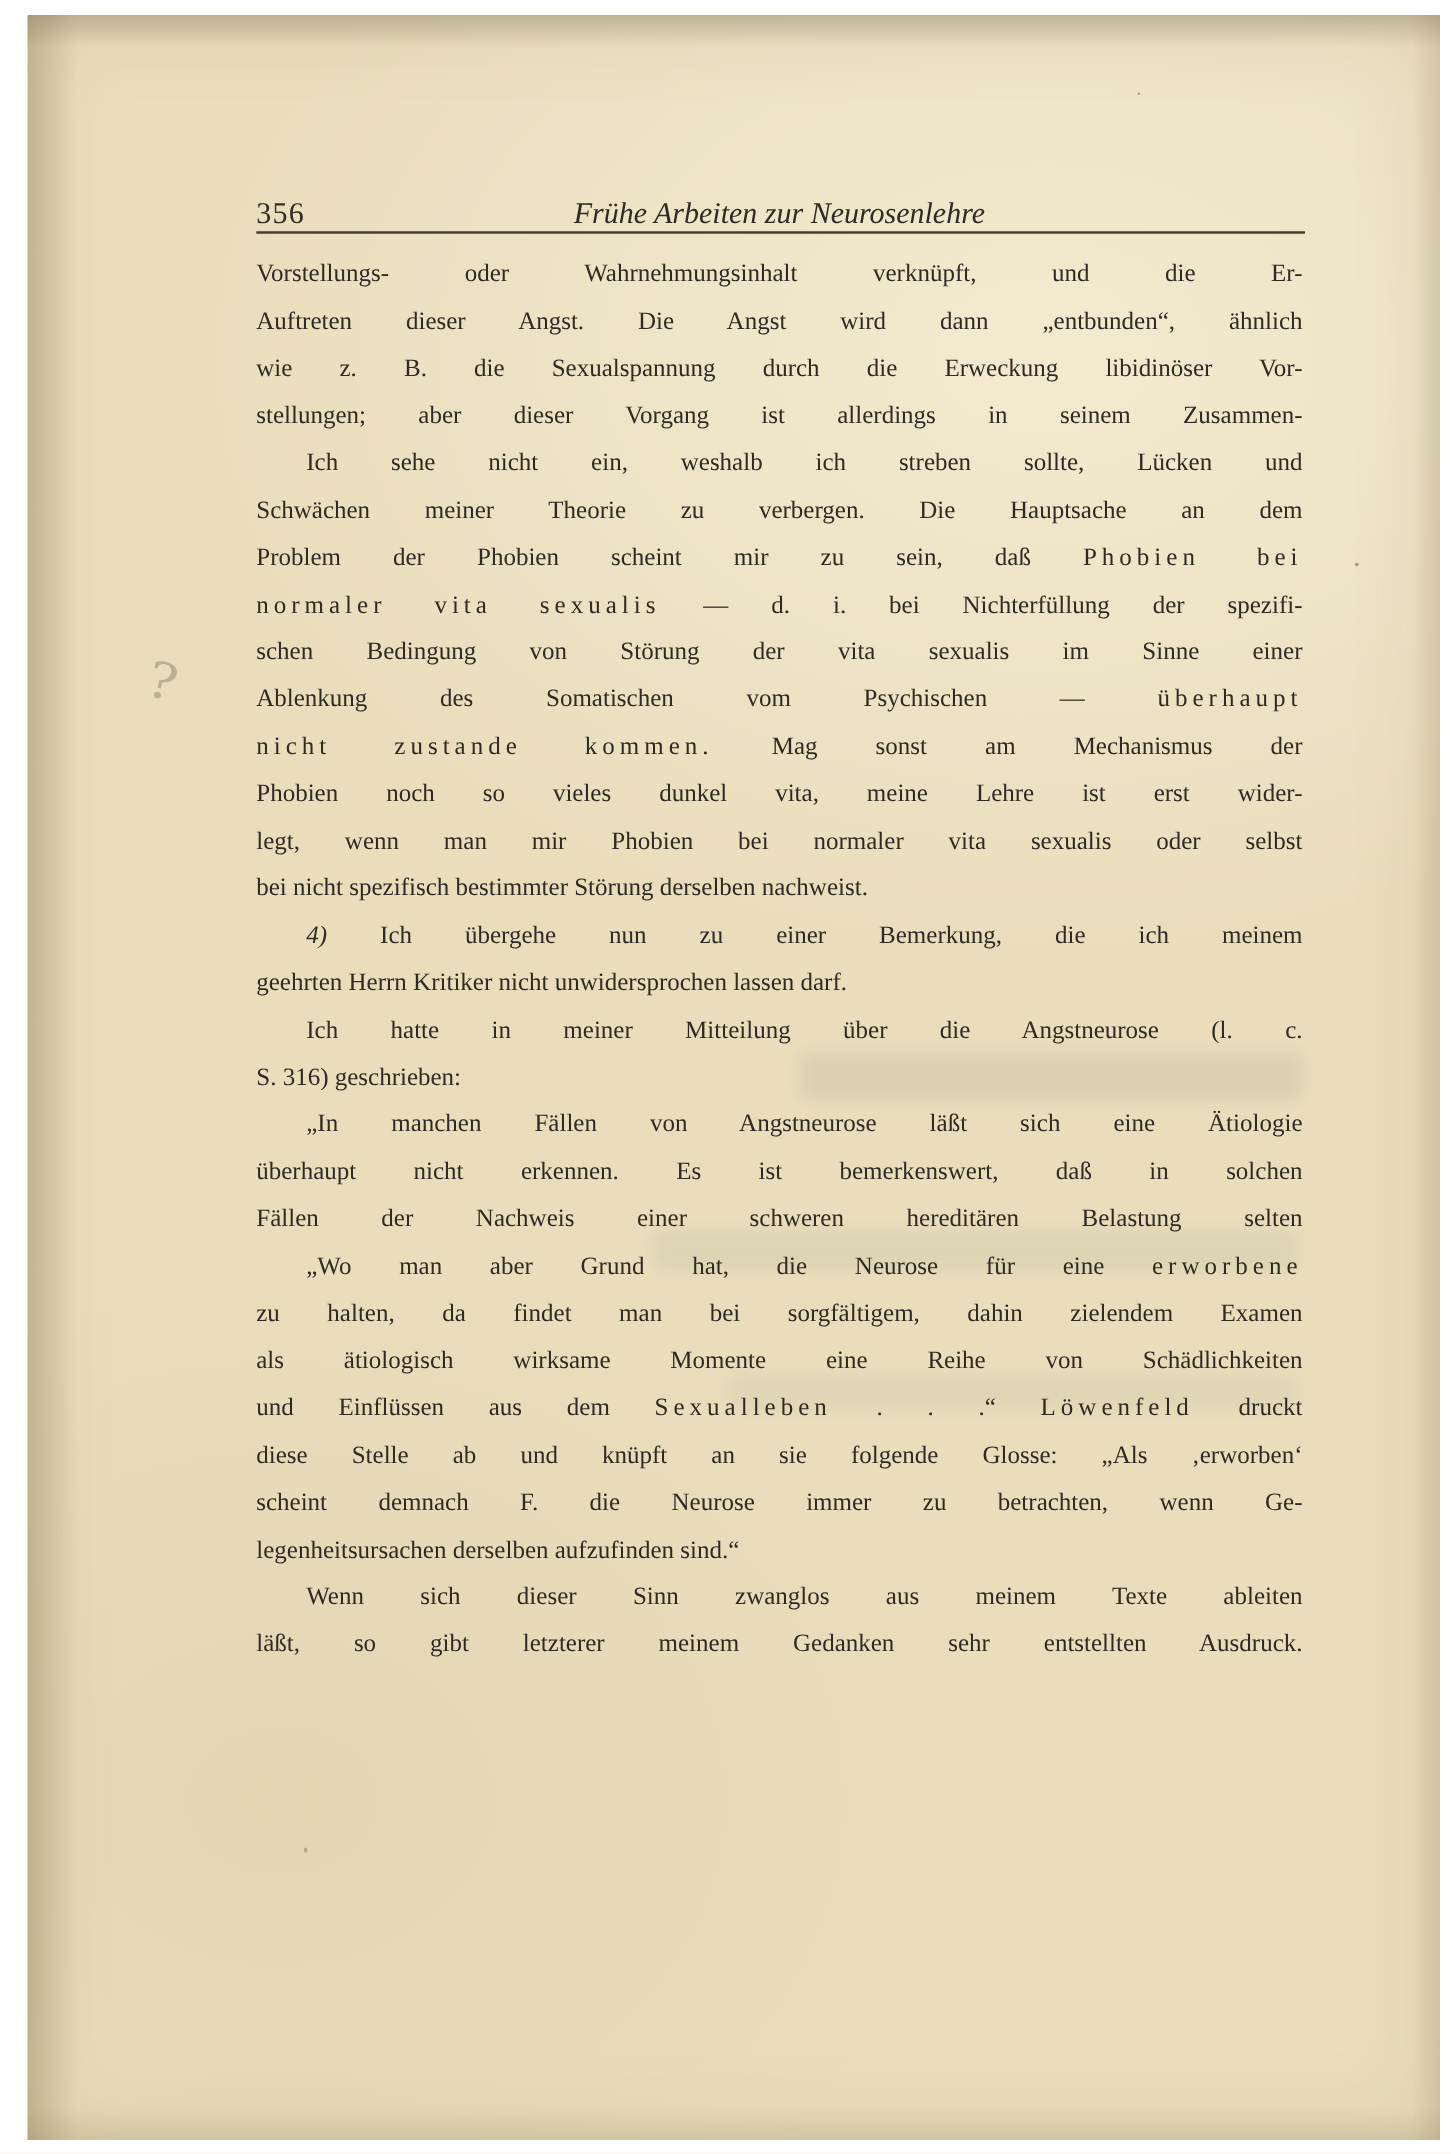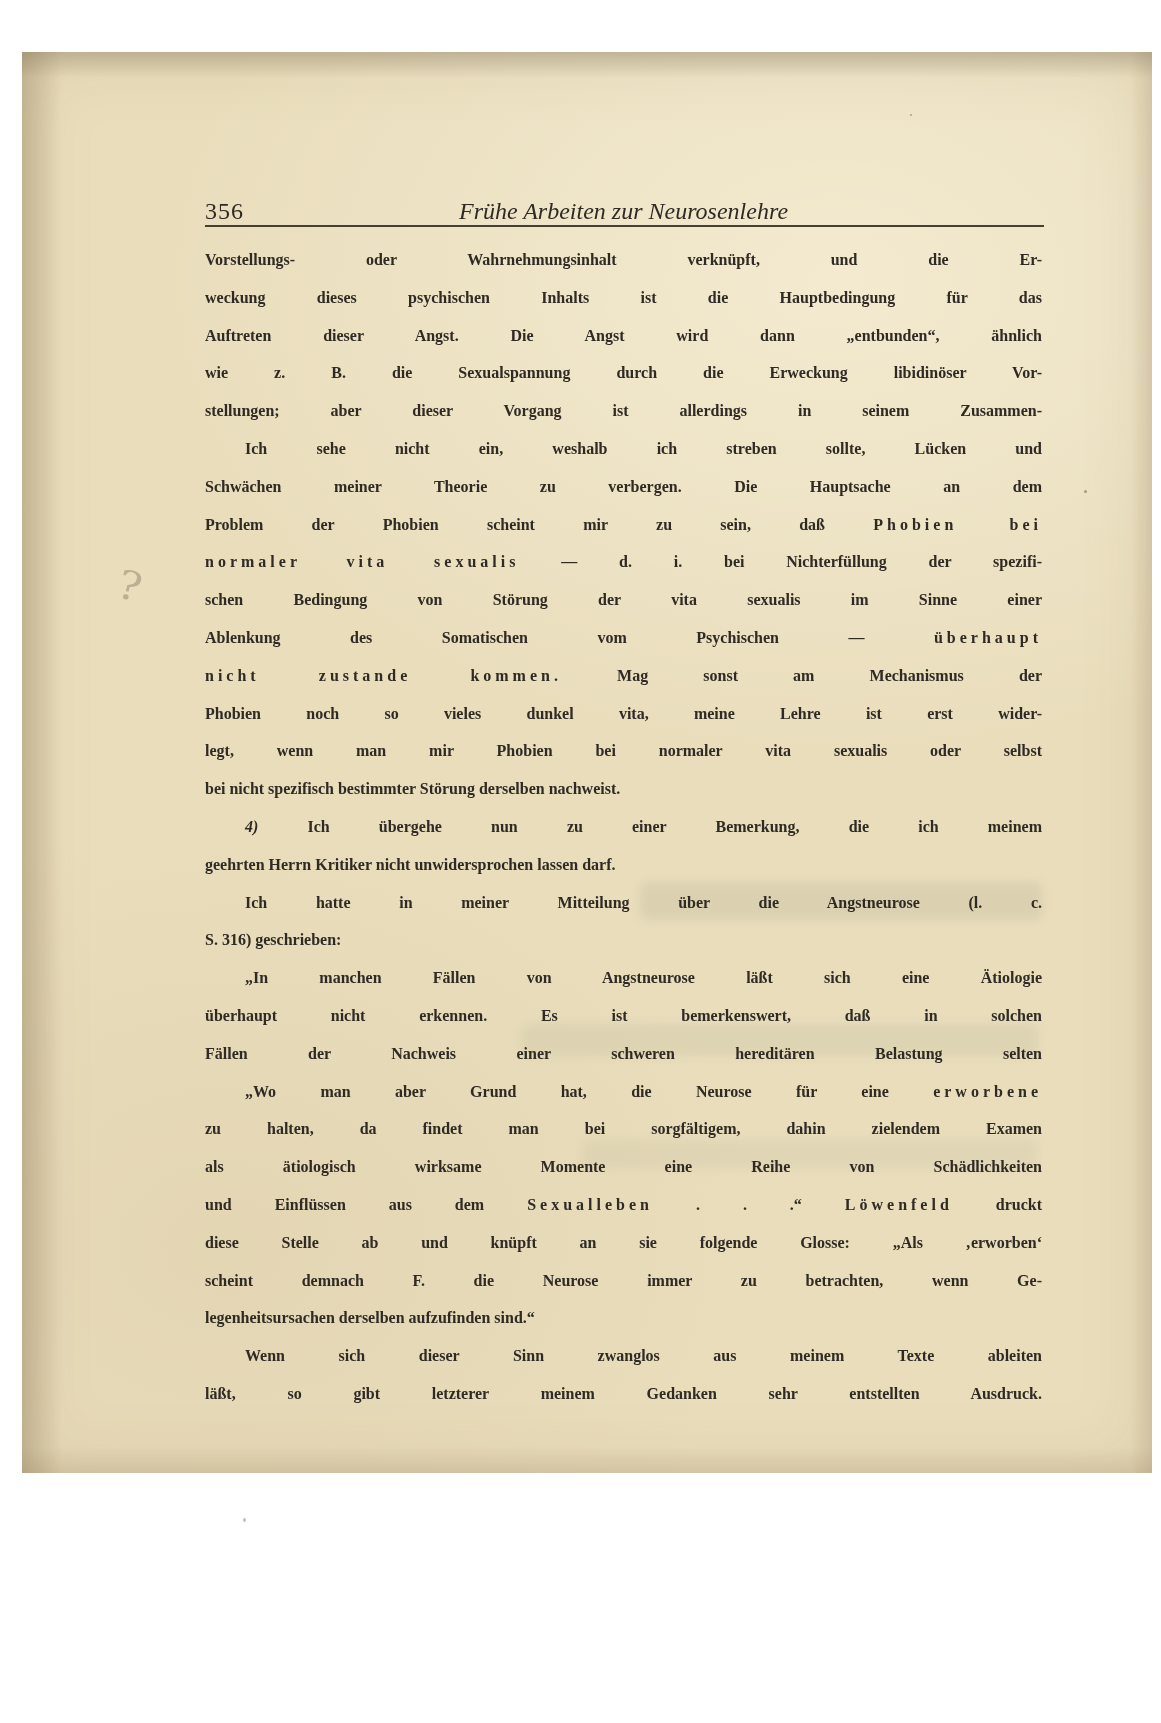--- a/index.html
+++ b/index.html
@@ -9,54 +9,52 @@
   }
   html,body{margin:0;padding:0;}
   body{
     width:1161px;height:1723px;
     background:#ffffff;
     font-family:"Liberation Serif","DejaVu Serif",serif;
     position:relative;
     overflow:hidden;
   }
   .paper{
-    position:absolute;left:22px;top:12px;width:1130px;height:1421px;
+    position:absolute;left:22px;top:12px;width:1130px;height:1700px;
     background-color:var(--paper);
     background-image:
       linear-gradient(180deg, rgba(104,94,72,0.30), rgba(104,94,72,0) 26px),
       linear-gradient(90deg, rgba(112,92,58,0.28), rgba(112,92,58,0) 40px),
       linear-gradient(270deg, rgba(120,100,70,0.16), rgba(120,100,70,0) 22px),
       linear-gradient(0deg, rgba(120,100,70,0.14), rgba(120,100,70,0) 26px),
       radial-gradient(1100px 780px at 72% 16%, rgba(255,250,232,0.45), rgba(255,250,232,0) 62%),
       radial-gradient(900px 700px at 18% 84%, rgba(208,188,148,0.22), rgba(208,188,148,0) 60%);
     box-shadow:inset 0 0 70px rgba(150,124,78,0.18);
     color:var(--ink);
-    margin-top:40px;
   }
   .header{
     position:absolute;left:183px;top:142px;width:837px;height:34px;
     font-size:24px;line-height:30px;
   }
   .page-number{
     position:absolute;left:0;top:2px;
     letter-spacing:1px;
   }
   .running-title{
     position:absolute;left:0;right:0;top:2px;text-align:center;
     font-style:italic;
   }
   .header-rule{
     position:absolute;left:183px;top:173px;width:839px;height:0;
     border-top:2px solid var(--rule);
   }
   .body-text{
     position:absolute;left:183px;top:189px;width:837px;
-    font-size:16px;line-height:37.8px;
+    font-size:20px;line-height:37.8px;
     color:var(--ink);
-    font-weight:bold;
   }
   .line{
     text-align:justify;
     text-align-last:justify;
     white-space:normal;
     height:37.8px;
     overflow:visible;
   }
   .line.end{ text-align:right; text-align-last:left; }
   .line.ind{ padding-left:40px; }
@@ -96,21 +94,20 @@
   <div class="showthrough st2"></div>
   <div class="showthrough st3"></div>
   <div class="speck sk1"></div>
   <div class="speck sk2"></div>
   <div class="speck sk3"></div>
 
   <div class="pencil-mark">?</div>
 
   <div class="body-text">
       <div class="line"><span>Vorstellungs- oder Wahrnehmungsinhalt verknüpft, und die Er-</span></div>
-      <div class="line"><span>weckung dieses psychischen Inhalts ist die Hauptbedingung für das</span></div>
       <div class="line"><span>Auftreten dieser Angst. Die Angst wird dann „entbunden“, ähnlich</span></div>
       <div class="line"><span>wie z. B. die Sexualspannung durch die Erweckung libidinöser Vor-</span></div>
       <div class="line"><span>stellungen; aber dieser Vorgang ist allerdings in seinem Zusammen-</span></div>
       <div class="line ind"><span>Ich sehe nicht ein, weshalb ich streben sollte, Lücken und</span></div>
       <div class="line"><span>Schwächen meiner Theorie zu verbergen. Die Hauptsache an dem</span></div>
       <div class="line"><span>Problem der Phobien scheint mir zu sein, daß </span><span class="sp">Phobien bei</span></div>
       <div class="line"><span class="sp">normaler vita sexualis</span><span> — d. i. bei Nichterfüllung der spezifi-</span></div>
       <div class="line"><span>schen Bedingung von Störung der vita sexualis im Sinne einer</span></div>
       <div class="line"><span>Ablenkung des Somatischen vom Psychischen — </span><span class="sp">überhaupt</span></div>
       <div class="line"><span class="sp">nicht zustande kommen.</span><span> Mag sonst am Mechanismus der</span></div>

